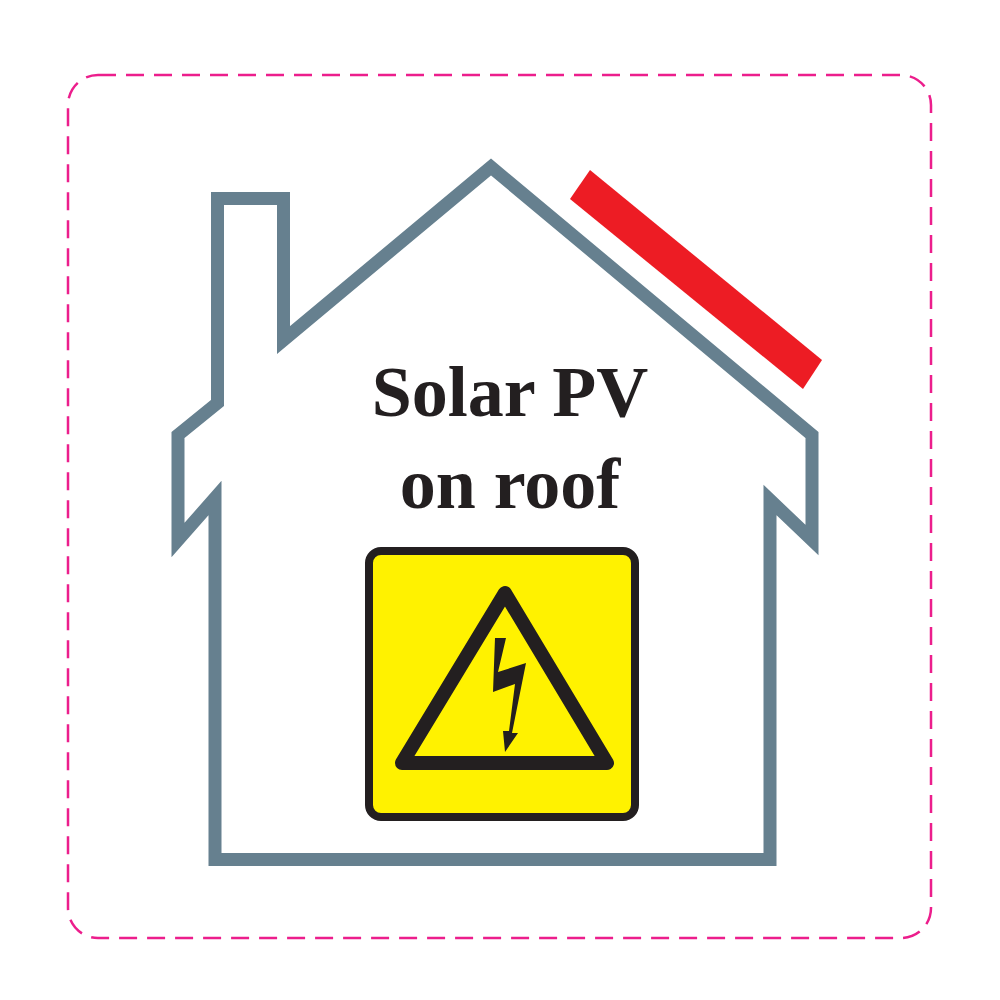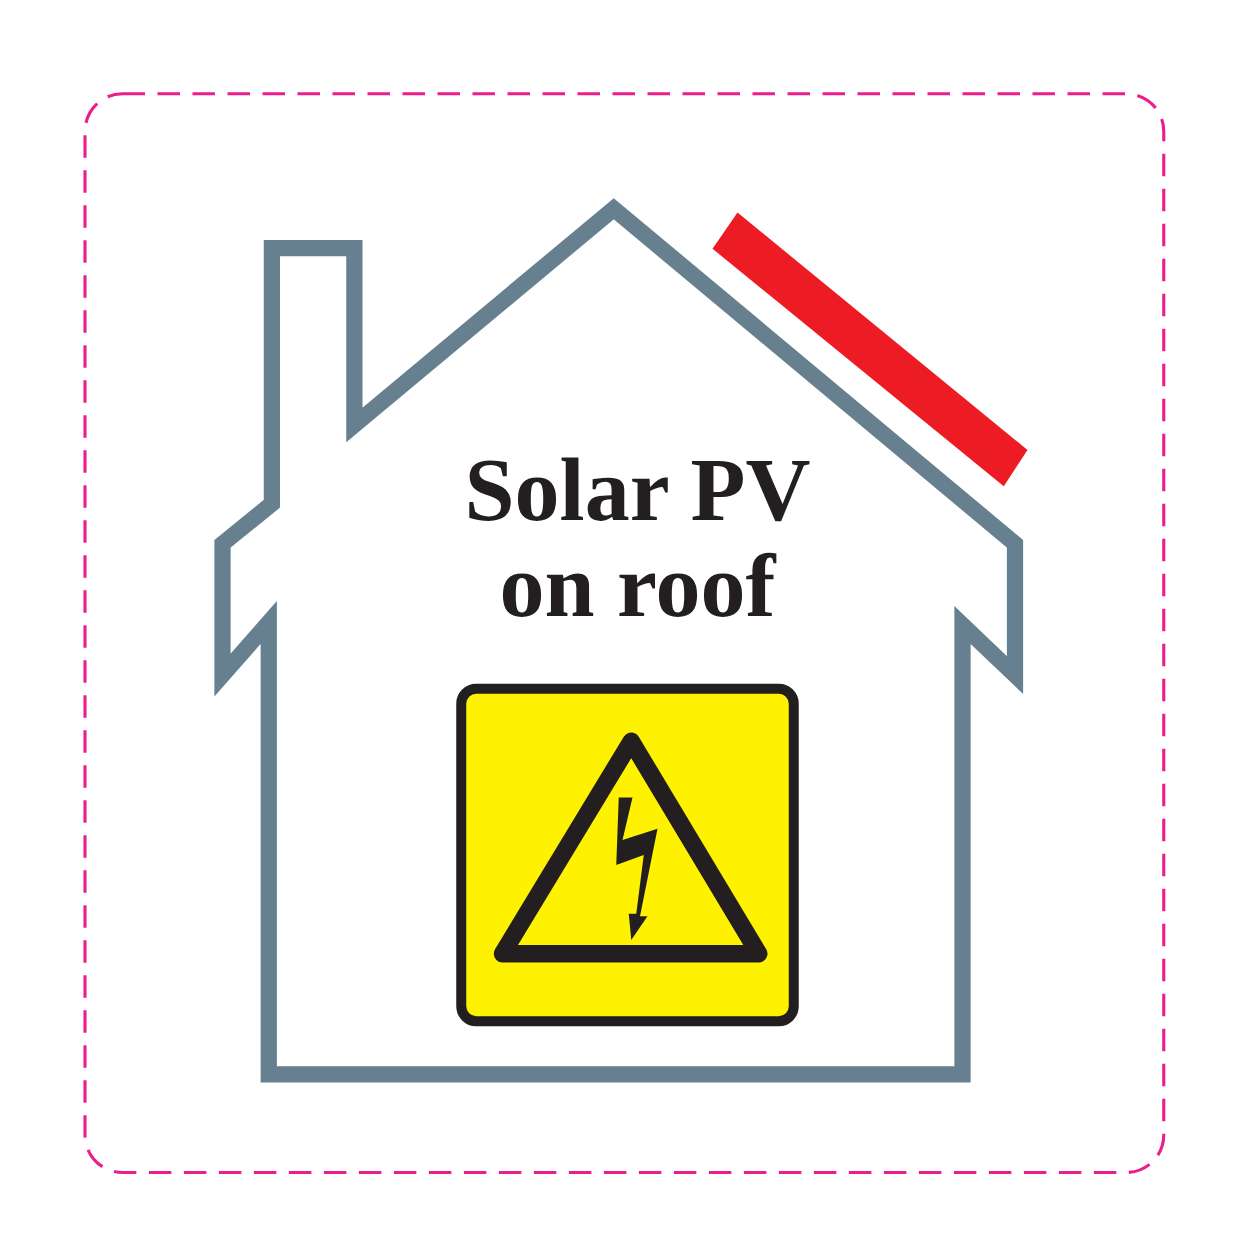--- a/index.html
+++ b/index.html
@@ -4,21 +4,21 @@
 <style>
   html, body { margin: 0; padding: 0; background: #ffffff; }
   body { width: 1000px; height: 1000px; position: relative; overflow: hidden; }
   .canvas { position: absolute; left: 0; top: 0; width: 1000px; height: 1000px; }
   .sign-text {
     position: absolute; left: 300px; width: 420px; text-align: center;
     font-family: Liberation Serif, serif; font-weight: bold;
     font-size: 72px; color: #231f20; line-height: 1; letter-spacing: 0px;
   }
   .line1 { top: 356px; }
-  .line2 { top: 433px; }
+  .line2 { top: 448px; }
 </style>
 </head>
 <body>
 
 <div class="canvas">
   <svg width="1000" height="1000" viewBox="0 0 1000 1000" xmlns="http://www.w3.org/2000/svg" style="position:absolute;left:0;top:0;">
 
     <rect x="68" y="75" width="863" height="863" rx="30" ry="30" fill="none" stroke="#ec1e8c" stroke-width="2.5" stroke-dasharray="18 10"></rect>
 
     <polygon points="590,170 822,360 803,389 570,199" fill="#ed1c24"></polygon>

